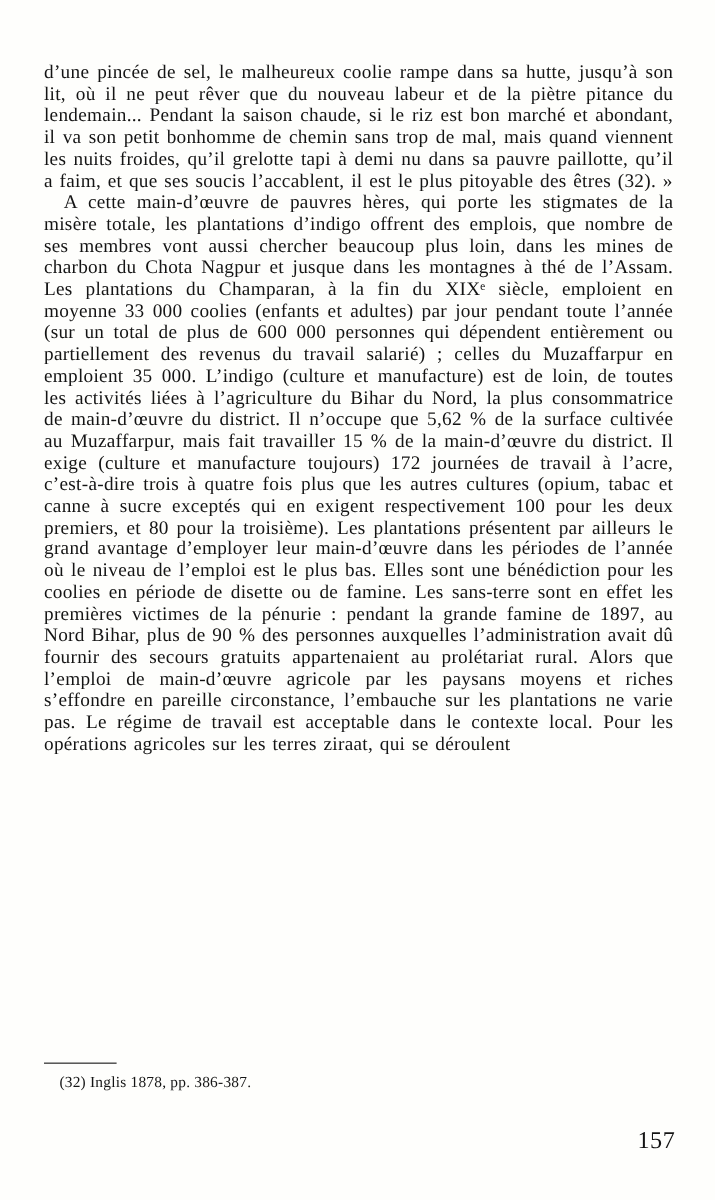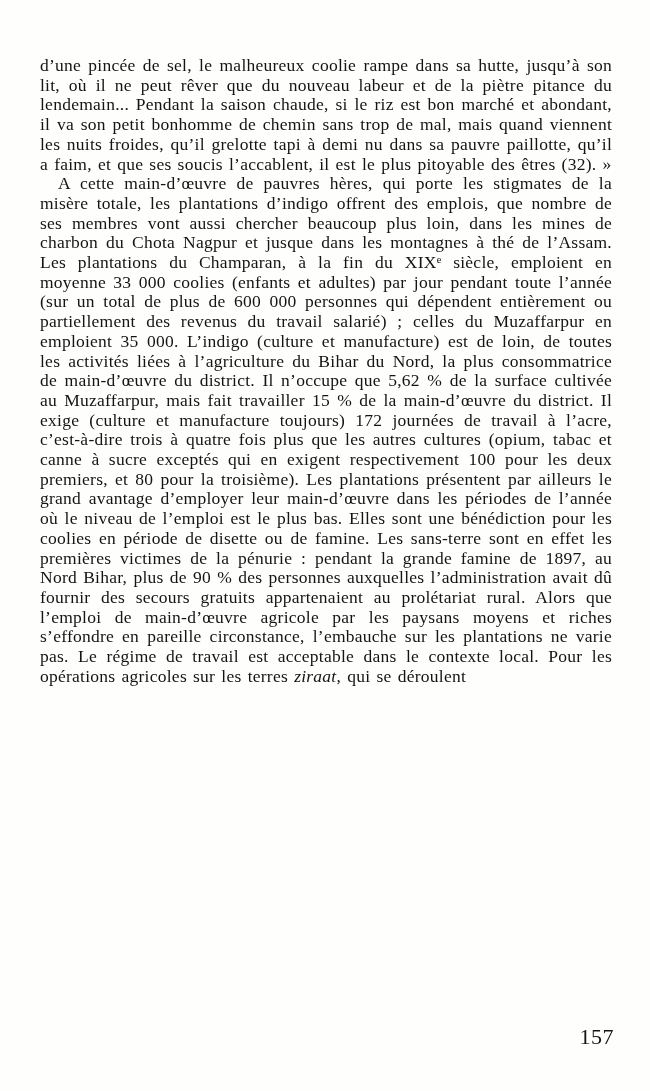--- a/index.html
+++ b/index.html
@@ -33,21 +33,20 @@
       -webkit-hyphens: auto;
     }
     .para {
       margin: 0;
       padding: 0;
     }
     .para.indented {
       text-indent: 18px;
     }
     .italic-term {
-      font-style: italic;
     }
     .footnote {
       position: absolute;
       left: 40px;
       top: 966px;
       width: 572px;
     }
     .footnote-rule {
       width: 66px;
       height: 0;
@@ -75,16 +74,20 @@
 <div class="page">
 
   <div class="text-block">
 
     <p class="para">d’une pincée de sel, le malheureux coolie rampe dans sa hutte, jusqu’à son lit, où il ne peut rêver que du nouveau labeur et de la piètre pitance du lendemain... Pendant la saison chaude, si le riz est bon marché et abondant, il va son petit bonhomme de chemin sans trop de mal, mais quand viennent les nuits froides, qu’il grelotte tapi à demi nu dans sa pauvre paillotte, qu’il a faim, et que ses soucis l’accablent, il est le plus pitoyable des êtres (32). »</p>
 
     <p class="para indented"><span>A cette main-d’œuvre de pauvres hères, qui porte les stigmates de la misère totale, les plantations d’indigo offrent des emplois, que nombre de ses membres vont aussi chercher beaucoup plus loin, dans les mines de charbon du Chota Nagpur et jusque dans les montagnes à thé de l’Assam. Les plantations du Champaran, à la fin du XIXᵉ siècle, emploient en moyenne 33 000 coolies (enfants et adultes) par jour pendant toute l’année (sur un total de plus de 600 000 personnes qui dépendent entièrement ou partiellement des revenus du travail salarié) ; celles du Muzaffarpur en emploient 35 000. L’indigo (culture et manufacture) est de loin, de toutes les activités liées à l’agriculture du Bihar du Nord, la plus consommatrice de main-d’œuvre du district. Il n’occupe que 5,62 % de la surface cultivée au Muzaffarpur, mais fait travailler 15 % de la main-d’œuvre du district. Il exige (culture et manufacture toujours) 172 journées de travail à l’acre, c’est-à-dire trois à quatre fois plus que les autres cultures (opium, tabac et canne à sucre exceptés qui en exigent respectivement 100 pour les deux premiers, et 80 pour la troisième). Les plantations présentent par ailleurs le grand avantage d’employer leur main-d’œuvre dans les périodes de l’année où le niveau de l’emploi est le plus bas. Elles sont une bénédiction pour les coolies en période de disette ou de famine. Les sans-terre sont en effet les premières victimes de la pénurie : pendant la grande famine de 1897, au Nord Bihar, plus de 90 % des personnes auxquelles l’administration avait dû fournir des secours gratuits appartenaient au prolétariat rural. Alors que l’emploi de main-d’œuvre agricole par les paysans moyens et riches s’effondre en pareille circonstance, l’embauche sur les plantations ne varie pas. Le régime de travail est acceptable dans le contexte local. Pour les opérations agricoles sur les terres </span><span class="italic-term">ziraat</span><span>, qui se déroulent</span></p>
 
   </div>
 
+  <div class="footnote">
+    <div class="footnote-rule"></div>
+    <p class="footnote-text">(32) Inglis 1878, pp. 386-387.</p>
+  </div>
 
   <div class="page-number">157</div>
 
 </div>
 
 </body></html>

